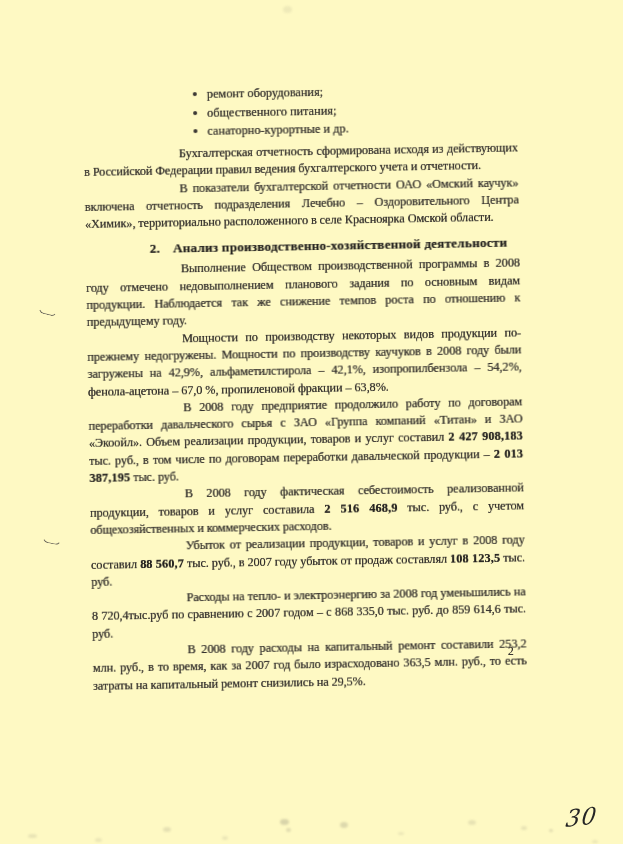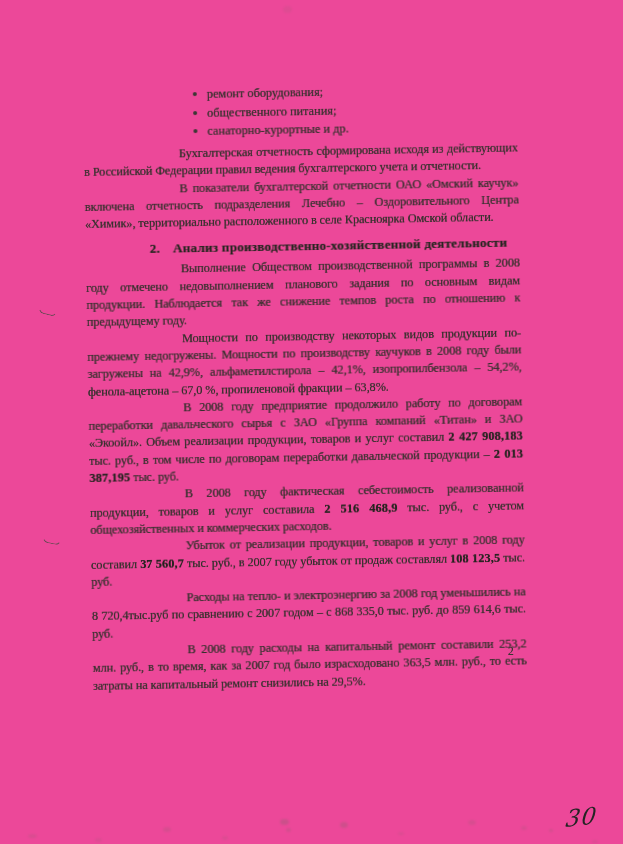--- a/index.html
+++ b/index.html
@@ -1,20 +1,20 @@
 <!DOCTYPE html>
 <html><head>
 <meta charset="utf-8">
 <style>
   html, body { margin: 0; padding: 0; background: #e9e9e9; }
   .page {
     position: relative;
     width: 623px; height: 844px;
     margin: 0 auto;
-    background: #ec4899;
+    background: #fef9c3;
     overflow: hidden;
     font-family: "Liberation Serif", "DejaVu Serif", serif;
     color: #33302c;
   }
   
   .content {
     position: absolute;
     left: 88px; top: 90px; width: 434px;
     transform: rotate(-1deg);
     transform-origin: 0 50%;
@@ -109,21 +109,21 @@
     <h2 class="heading"><span class="h-num">2.</span><span class="h-title">Анализ производственно-хозяйственной деятельности</span></h2>
 
     <p class="para"><span>Выполнение Обществом производственной программы в 2008 году отмечено недовыполнением планового задания по основным видам продукции. Наблюдается так же снижение темпов роста по отношению к предыдущему году.</span></p>
 
     <p class="para"><span>Мощности по производству некоторых видов продукции по-прежнему недогружены. Мощности по производству каучуков в 2008 году были загружены на 42,9%, альфаметилстирола – 42,1%, изопропилбензола – 54,2%, фенола-ацетона – 67,0 %, пропиленовой фракции – 63,8%.</span></p>
 
     <p class="para"><span>В 2008 году предприятие продолжило работу по договорам переработки давальческого сырья с ЗАО «Группа компаний «Титан» и ЗАО «Экоойл». Объем реализации продукции, товаров и услуг составил </span><b class="num">2 427 908,183</b><span> тыс. руб., в том числе по договорам переработки давальческой продукции – </span><b class="num">2 013 387,195</b><span> тыс. руб.</span></p>
 
     <p class="para"><span>В 2008 году фактическая себестоимость реализованной продукции, товаров и услуг составила </span><b class="num">2 516 468,9</b><span> тыс. руб., с учетом общехозяйственных и коммерческих расходов.</span></p>
 
-    <p class="para"><span>Убыток от реализации продукции, товаров и услуг в 2008 году составил </span><b class="num">37 560,7</b><span> тыс. руб., в 2007 году убыток от продаж составлял </span><b class="num">108 123,5</b><span> тыс. руб.</span></p>
+    <p class="para"><span>Убыток от реализации продукции, товаров и услуг в 2008 году составил </span><b class="num">88 560,7</b><span> тыс. руб., в 2007 году убыток от продаж составлял </span><b class="num">108 123,5</b><span> тыс. руб.</span></p>
 
     <p class="para"><span>Расходы на тепло- и электроэнергию за 2008 год уменьшились на 8 720,4тыс.руб по сравнению с 2007 годом – с 868 335,0 тыс. руб. до 859 614,6 тыс. руб.</span></p>
 
     <p class="para"><span>В 2008 году расходы на капитальный ремонт составили 253,2 млн. руб., в то время, как за 2007 год было израсходовано 363,5 млн. руб., то есть затраты на капитальный ремонт снизились на 29,5%.</span></p>
 
   </div>
 
   <div class="page-number">2</div>
 
   <div class="handwritten">30</div>

